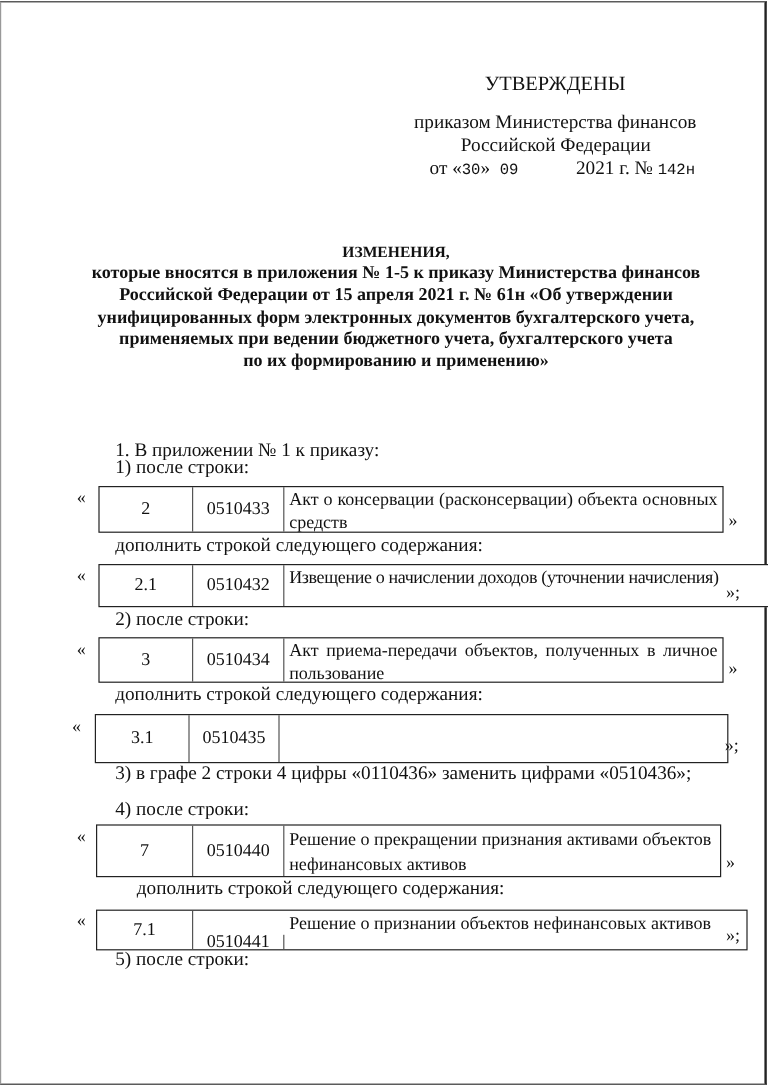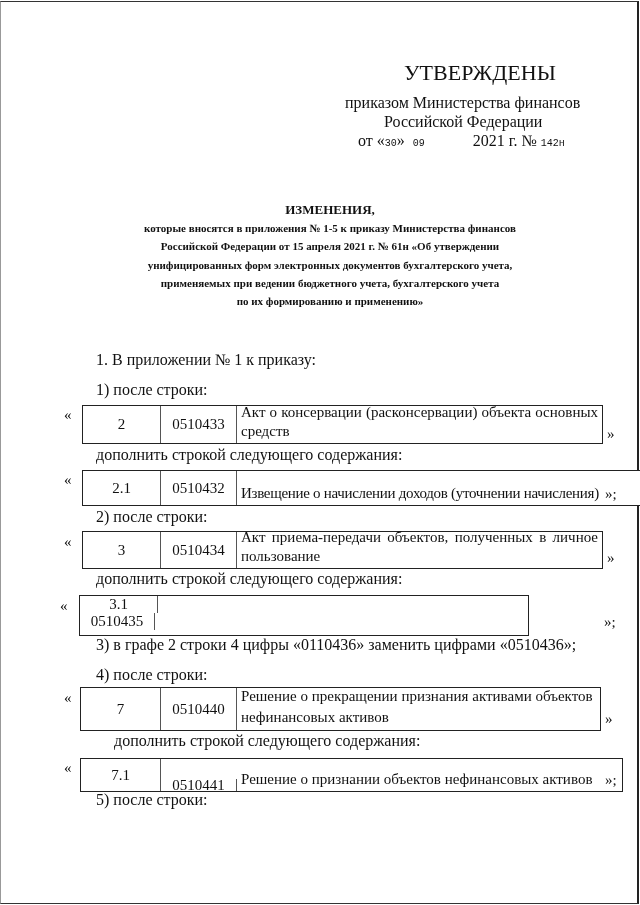--- a/index.html
+++ b/index.html
@@ -7,44 +7,44 @@
     width: 640px; height: 905px; position: relative; overflow: hidden;
     font-family: "Liberation Serif", "DejaVu Serif", serif;
     color: #111111;
   }
   .frame {
     position: absolute; left: 0; top: 1px; width: 636px; height: 901px;
     border-top: 1.5px solid #333; border-right: 2px solid #222;
     border-bottom: 1.5px solid #333; border-left: 1px solid #999;
   }
   .abs { position: absolute; white-space: nowrap; }
-  .approved-title { left: 404px; top: 60px; font-size: 22px; }
+  .approved-title { left: 404px; top: 60px; font-size: 17px; }
   .approved-line { font-size: 16px; }
   .ap1 { left: 345px; top: 94px; }
   .ap2 { left: 384px; top: 113px; }
   .ap3 { left: 358px; top: 132px; }
-  .mono { font-family: "Liberation Mono", "DejaVu Sans Mono", monospace; font-size: 10px; }
+  .mono { font-family: "Liberation Mono", "DejaVu Sans Mono", monospace; font-size: 13px; }
   .heading {
     position: absolute; left: 40px; width: 580px; text-align: center;
-    font-weight: bold; font-size: 11px; line-height: 18.3px;
+    font-weight: bold; font-size: 15px; line-height: 18.3px;
   }
   .h-title { top: 201px; font-size: 13px; }
   .h-body { top: 219px; }
   .para { font-size: 16px; }
   .table {
     position: absolute; border: 1px solid #222; display: flex;
     box-sizing: border-box; font-size: 15px; background: #fff;
   }
   .table .c1, .table .c2 {
     display: flex; align-items: center; justify-content: center;
     border-right: 1px solid #555; box-sizing: border-box;
   }
   .table .c3 {
     flex: 1; padding: 2px 4px; line-height: 19px; box-sizing: border-box;
-    display: flex; align-items: flex-end;
+    display: flex; align-items: flex-start;
   }
   .table .c3 span { display: block; }
   .table .c3.justify span { text-align: justify; text-align-last: left; }
   .q { position: absolute; font-size: 15px; }
 </style>
 </head>
 <body>
 
 <div class="frame"></div>
 
@@ -57,21 +57,21 @@
 
 <div class="heading h-title">ИЗМЕНЕНИЯ,</div>
 <div class="heading h-body">
   <div>которые вносятся в приложения № 1-5 к приказу Министерства финансов</div>
   <div>Российской Федерации от 15 апреля 2021 г. № 61н «Об утверждении</div>
   <div>унифицированных форм электронных документов бухгалтерского учета,</div>
   <div>применяемых при ведении бюджетного учета, бухгалтерского учета</div>
   <div>по их формированию и применению»</div>
 </div>
 
-<div class="abs para" style="left:96px; top:351px;">1.  В приложении № 1 к приказу:</div>
+<div class="abs para" style="left:96px; top:367px;">1.  В приложении № 1 к приказу:</div>
 <div class="abs para" style="left:96px; top:381px;">1)  после строки:</div>
 
 <div class="q" style="left:64px; top:407px;">«</div>
 <div class="table" style="left:82px; top:405px; width:521px; height:39px;">
   <div class="c1" style="width:78px;">2</div>
   <div class="c2" style="width:76px;">0510433</div>
   <div class="c3 justify">
       <span>Акт о консервации (расконсервации) объекта основных средств</span>
     </div>
 </div>
@@ -97,21 +97,21 @@
   <div class="c2" style="width:76px;">0510434</div>
   <div class="c3 justify">
       <span>Акт приема-передачи объектов, полученных в личное пользование</span>
     </div>
 </div>
 <div class="q" style="left:607px; top:550px;">»</div>
 
 <div class="abs para" style="left:96px; top:570px;">дополнить строкой следующего содержания:</div>
 
 <div class="q" style="left:60px; top:598px;">«</div>
-<div class="table" style="left:79px; top:595px; width:450px; height:41px;flex-direction:column;">
+<div class="table" style="left:79px; top:595px; width:528px; height:41px;">
   <div class="c1" style="width:78px;">3.1</div>
   <div class="c2" style="width:75px;">0510435</div>
 </div>
 <div class="q" style="left:604px; top:614px;">»;</div>
 
 <div class="abs para" style="left:96px; top:636px;">3)  в графе 2 строки 4 цифры «0110436» заменить цифрами «0510436»;</div>
 
 <div class="abs para" style="left:96px; top:666px;">4)  после строки:</div>
 
 <div class="q" style="left:64px; top:690px;">«</div>

